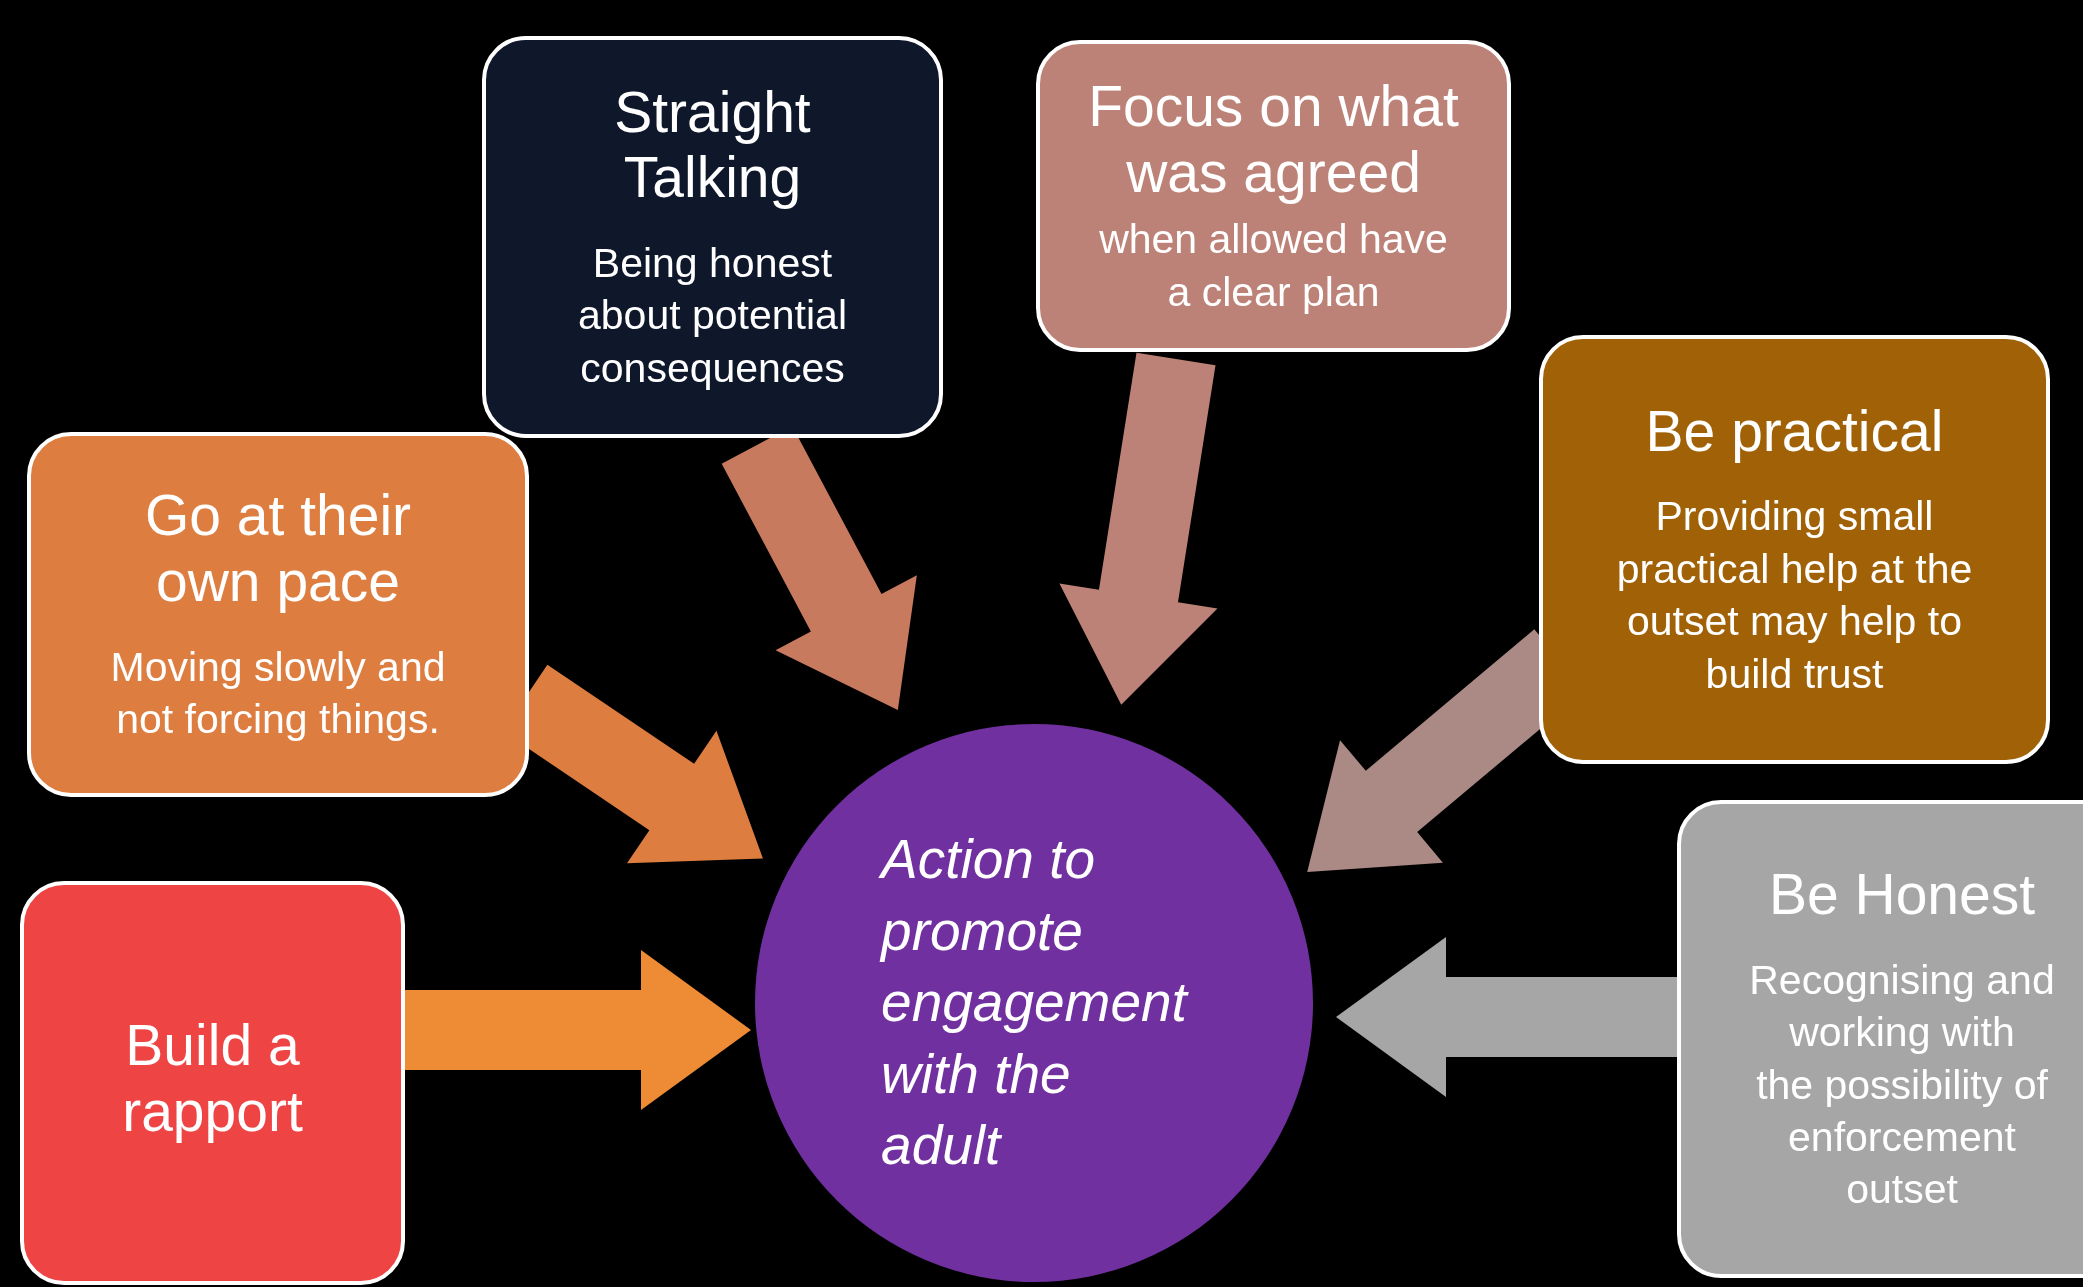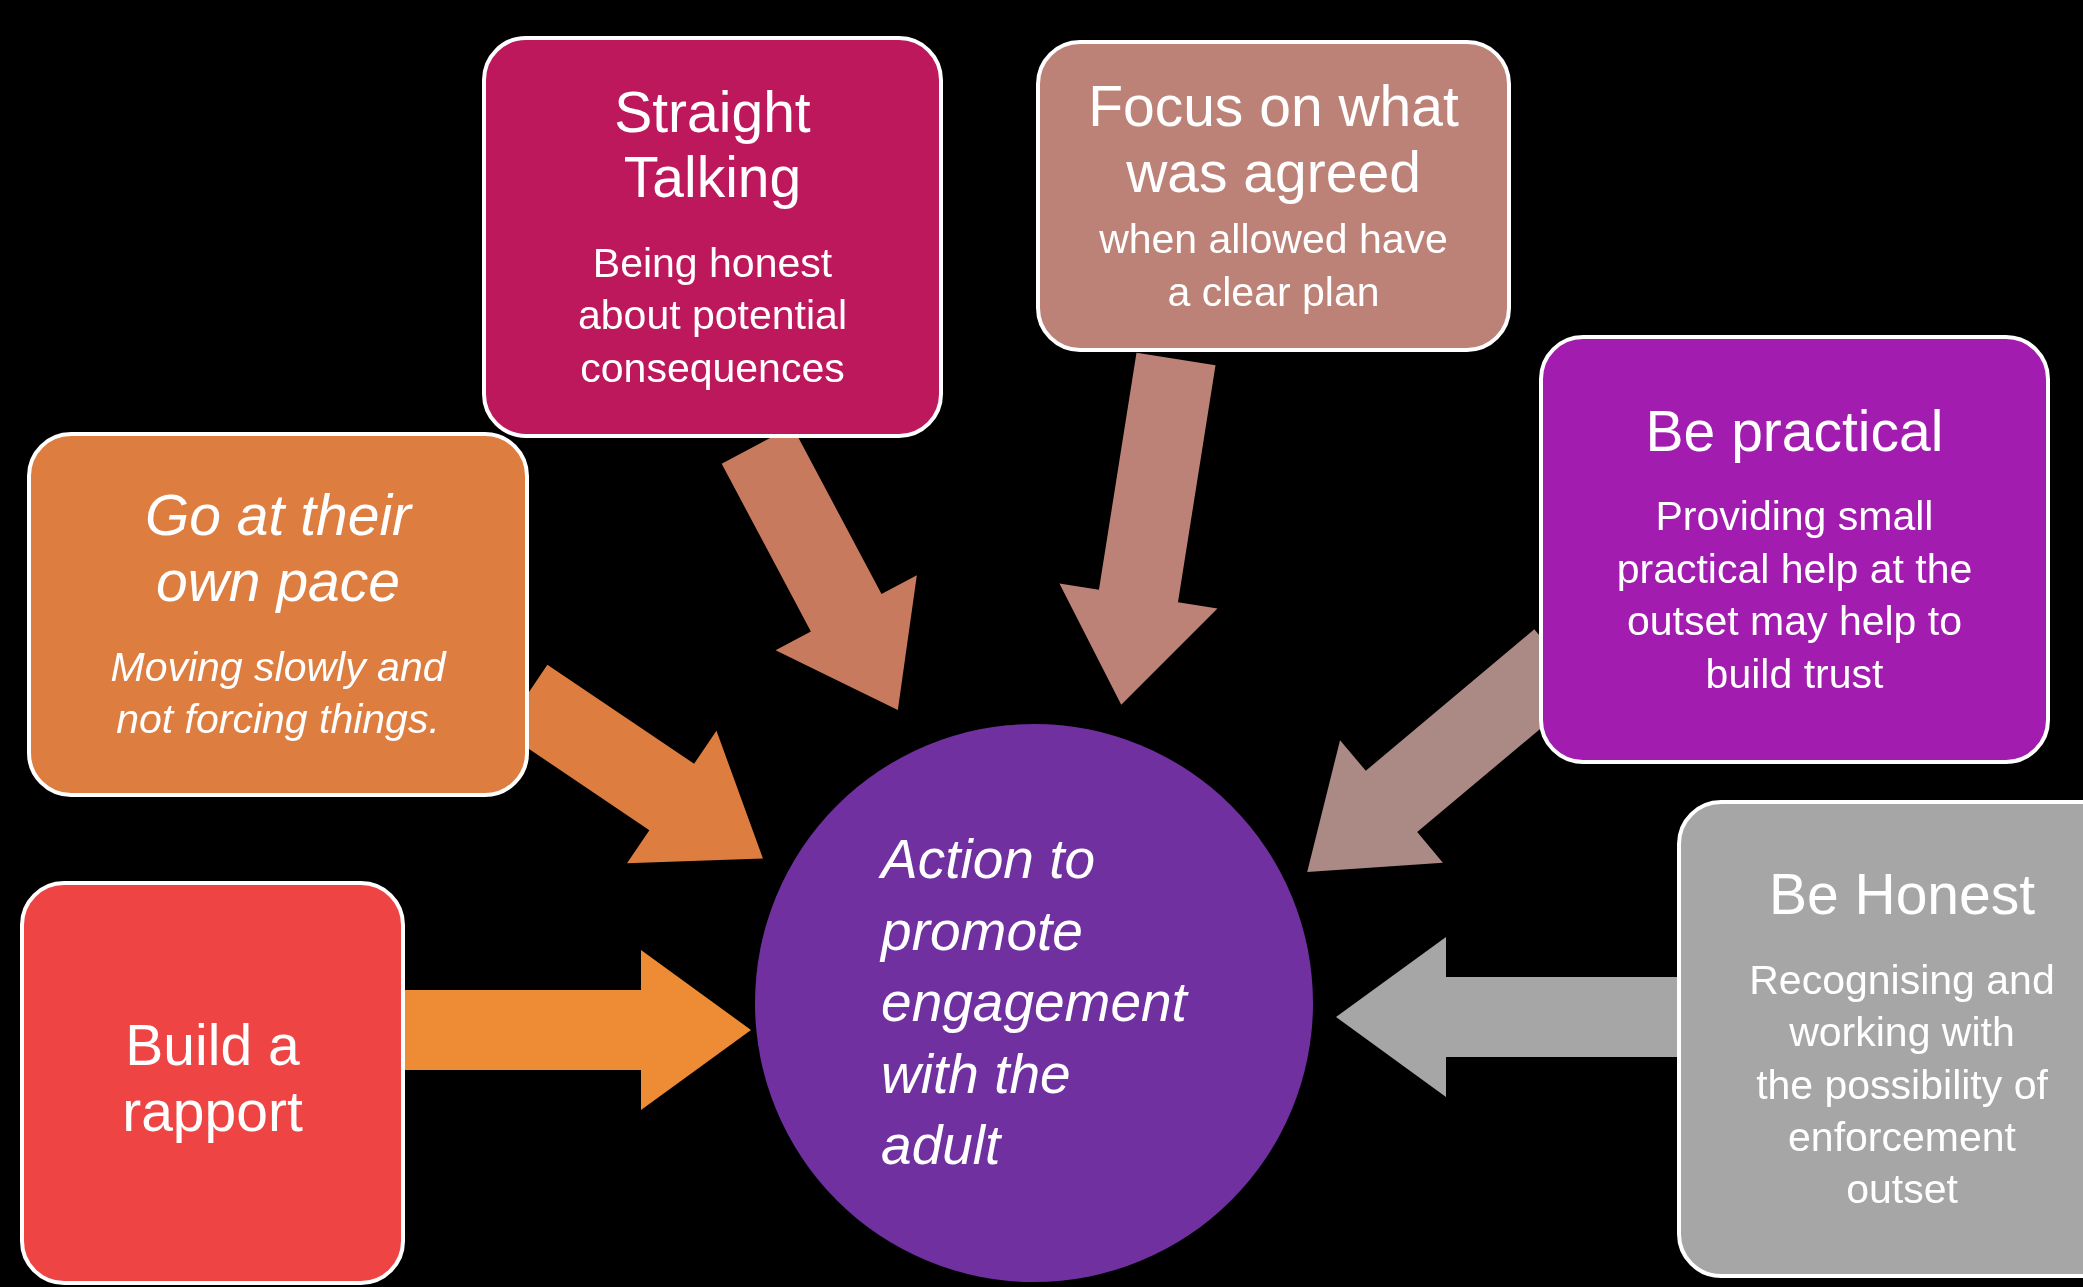--- a/index.html
+++ b/index.html
@@ -27,21 +27,21 @@
   }
   .box.tight .title{margin-bottom:8px;}
   .box .body{
     font-size:41px;line-height:1.28;
     white-space:pre-line;
   }
   #box-straight-talking{left:482px;top:36px;width:461px;height:402px;}
   #box-focus-agreed{left:1036px;top:40px;width:475px;height:312px;}
   #box-be-practical{left:1539px;top:335px;width:511px;height:429px;}
   #box-be-honest{left:1677px;top:800px;width:450px;height:478px;}
-  #box-own-pace{left:27px;top:432px;width:502px;height:365px;font-style:italic;}
+  #box-own-pace{left:27px;top:432px;width:502px;height:365px;}
   #box-build-rapport{left:20px;top:881px;width:385px;height:404px;}
   #circle{
     position:absolute;z-index:3;
     left:755px;top:724px;width:558px;height:558px;
     border-radius:50%;
     display:flex;align-items:center;justify-content:center;
     text-align:left;color:#fff;
     font-size:55px;line-height:1.3;
     white-space:pre-line;
     box-sizing:border-box;padding:30px;font-style:italic;
@@ -54,36 +54,36 @@
 
   <svg id="arrows" width="2083" height="1287" viewBox="0 0 2083 1287">
       <polygon points="0,-40 190,-40 190,-80 300,0 190,80 190,40 0,40" transform="translate(757,445) rotate(62)" fill="#c87a5e"></polygon>
       <polygon points="0,-40 240,-40 240,-80 350,0 240,80 240,40 0,40" transform="translate(1176,359) rotate(99)" fill="#bd8277"></polygon>
       <polygon points="0,-40 220,-40 220,-80 330,0 220,80 220,40 0,40" transform="translate(1560,660) rotate(140)" fill="#ab8a86"></polygon>
       <polygon points="0,-40 254,-40 254,-80 364,0 254,80 254,40 0,40" transform="translate(1700,1017) rotate(180)" fill="#a6a6a6"></polygon>
       <polygon points="0,-40 177,-40 177,-80 287,0 177,80 177,40 0,40" transform="translate(525,698) rotate(34)" fill="#dd7d3f"></polygon>
       <polygon points="0,-40 242,-40 242,-80 352,0 242,80 242,40 0,40" transform="translate(399,1030) rotate(0)" fill="#ee8b35"></polygon>
     </svg>
 
-  <div class="box" id="box-straight-talking" style="background: #be185d;">
+  <div class="box" id="box-straight-talking" style="background: #0f172a;">
     <div class="title">Straight
 Talking</div>
     <div class="body">Being honest
 about potential
 consequences</div>
   </div>
 
   <div class="box tight" id="box-focus-agreed" style="background: rgb(189, 130, 119);">
     <div class="title">Focus on what
 was agreed</div>
     <div class="body">when allowed have
 a clear plan</div>
   </div>
 
-  <div class="box" id="box-be-practical" style="background: #a21caf;">
+  <div class="box" id="box-be-practical" style="background: #a16207;">
     <div class="title">Be practical</div>
     <div class="body">Providing small
 practical help at the
 outset may help to
 build trust</div>
   </div>
 
   <div class="box" id="box-be-honest" style="background: rgb(166, 166, 166);">
     <div class="title">Be Honest</div>
     <div class="body">Recognising and

